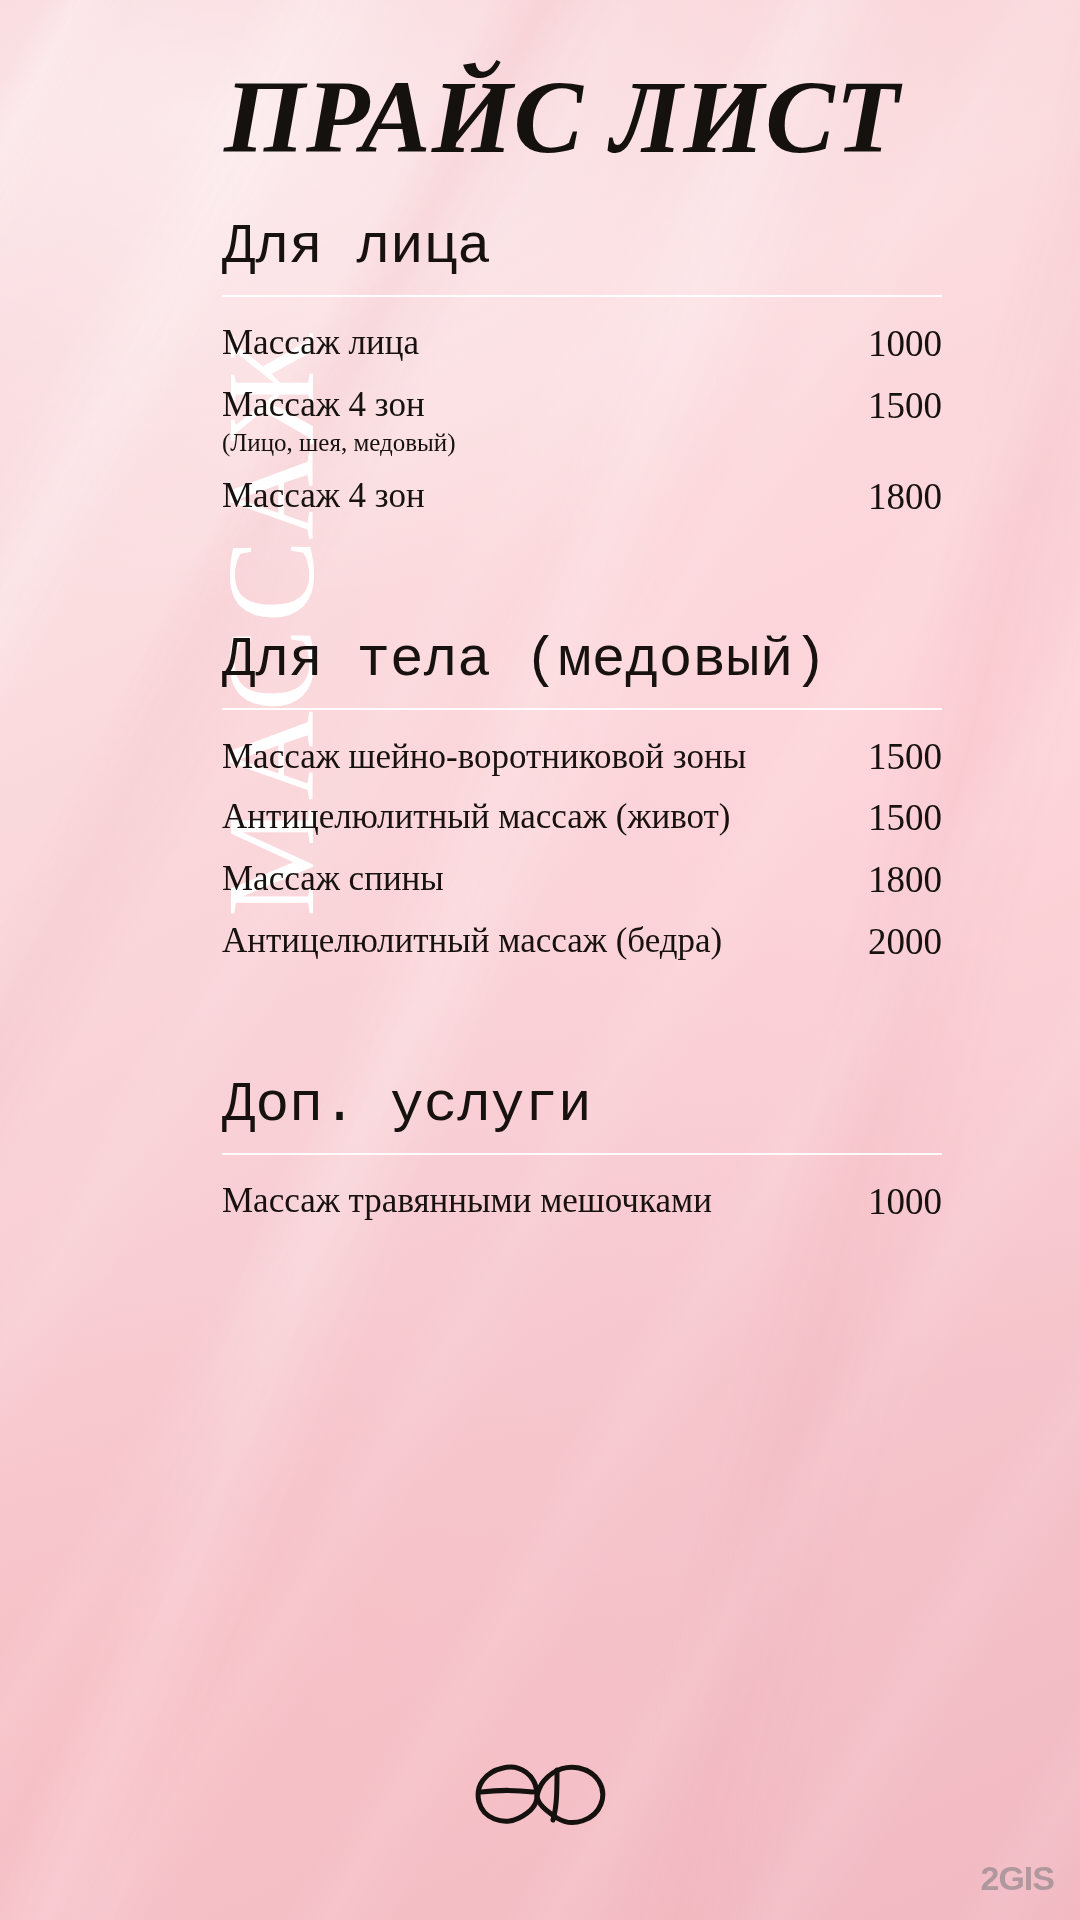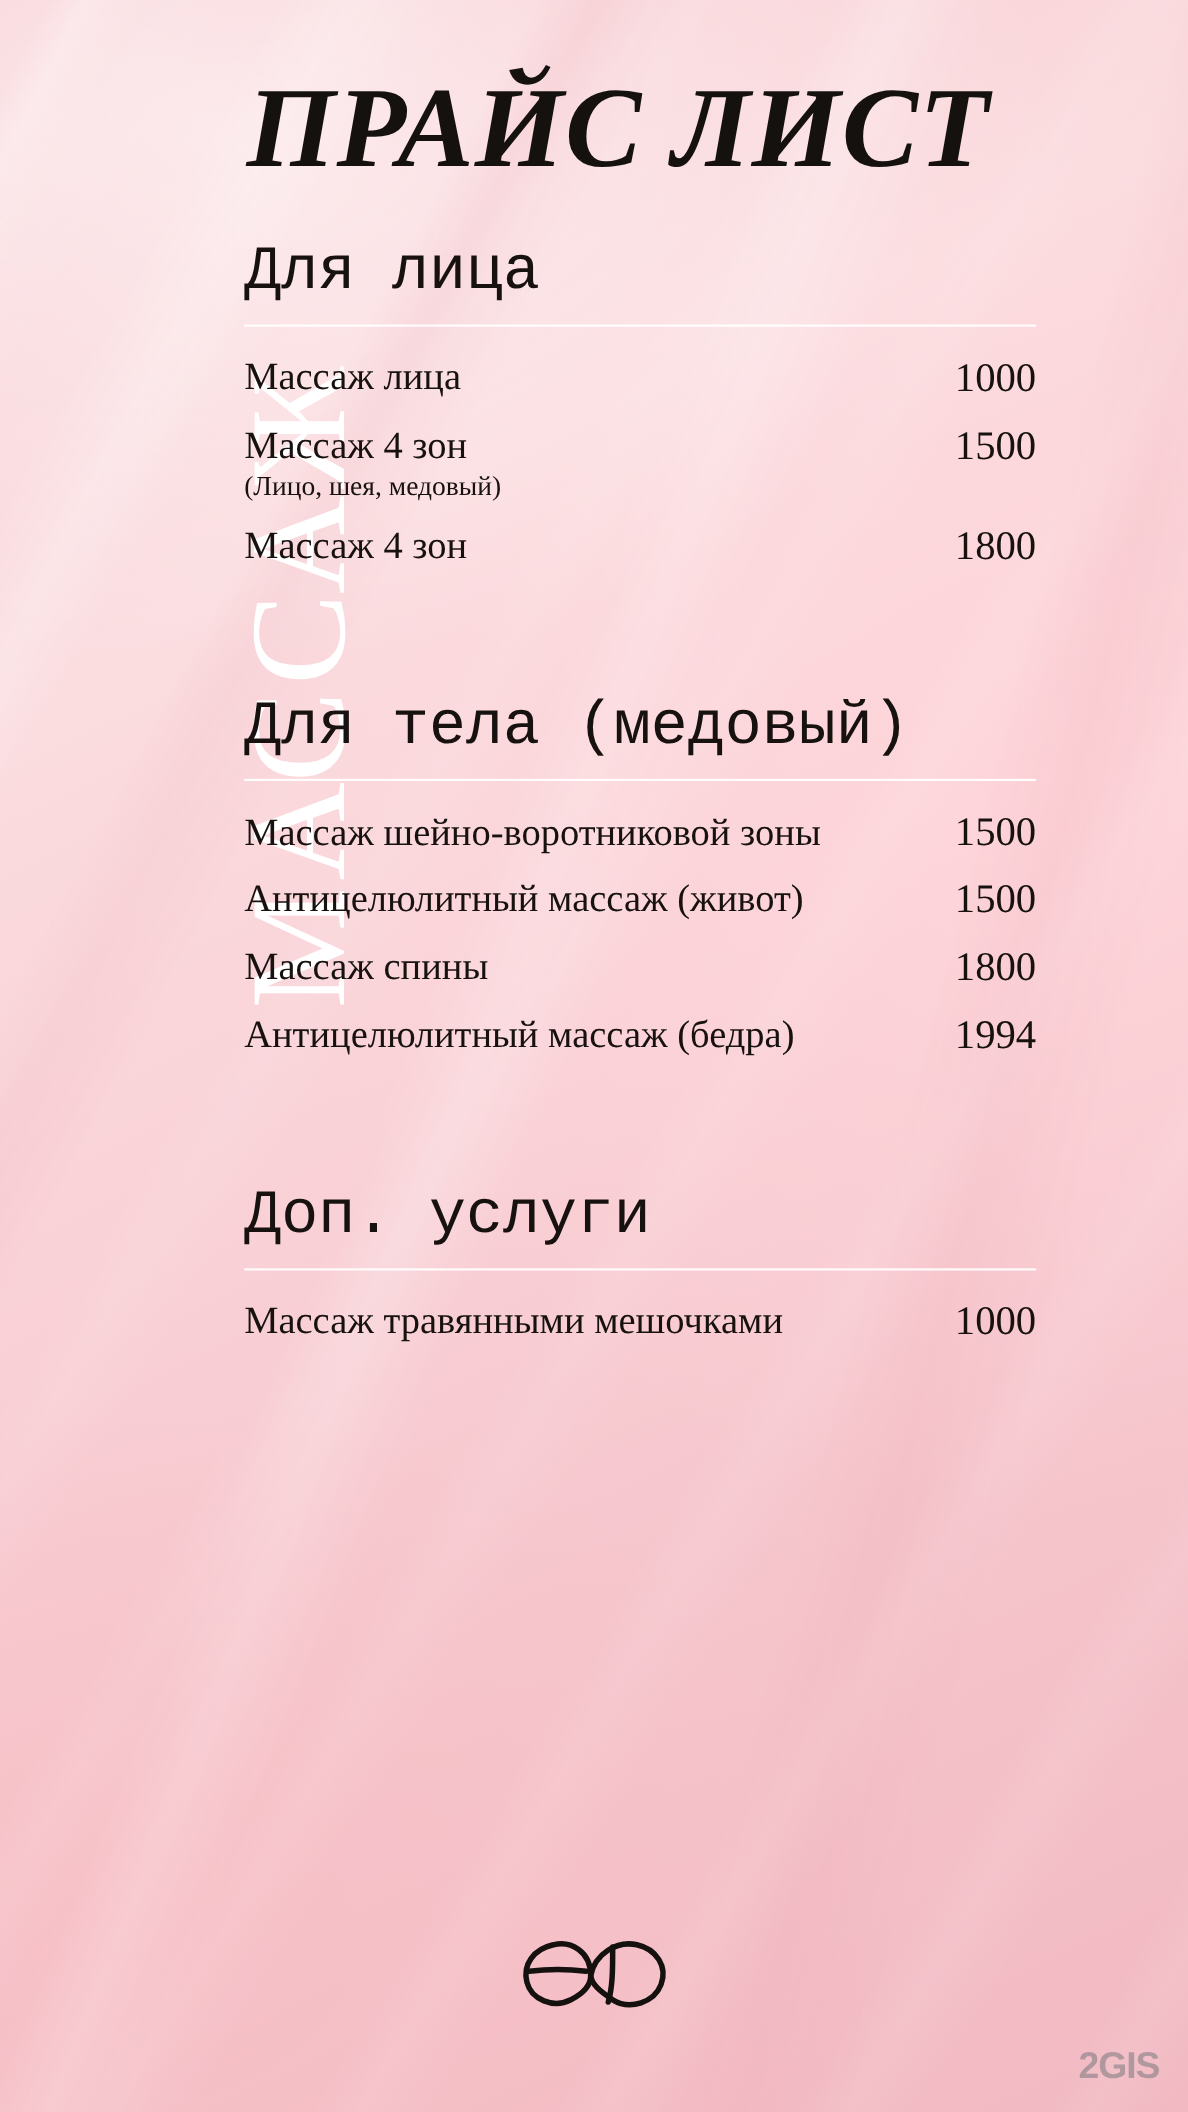--- a/index.html
+++ b/index.html
@@ -237,21 +237,21 @@
         <div class="label-wrap">
           <span class="label">Массаж спины</span>
         </div>
         <div class="price">1800</div>
       </div>
 
       <div class="item">
         <div class="label-wrap">
           <span class="label">Антицелюлитный массаж (бедра)</span>
         </div>
-        <div class="price">1994</div>
+        <div class="price">2000</div>
       </div>
     </div>
 
     <div class="section section-gap-large">
       <h2 class="section-title">Доп. услуги</h2>
       <div class="rule"></div>
 
       <div class="item">
         <div class="label-wrap">
           <span class="label">Массаж травянными мешочками</span>

